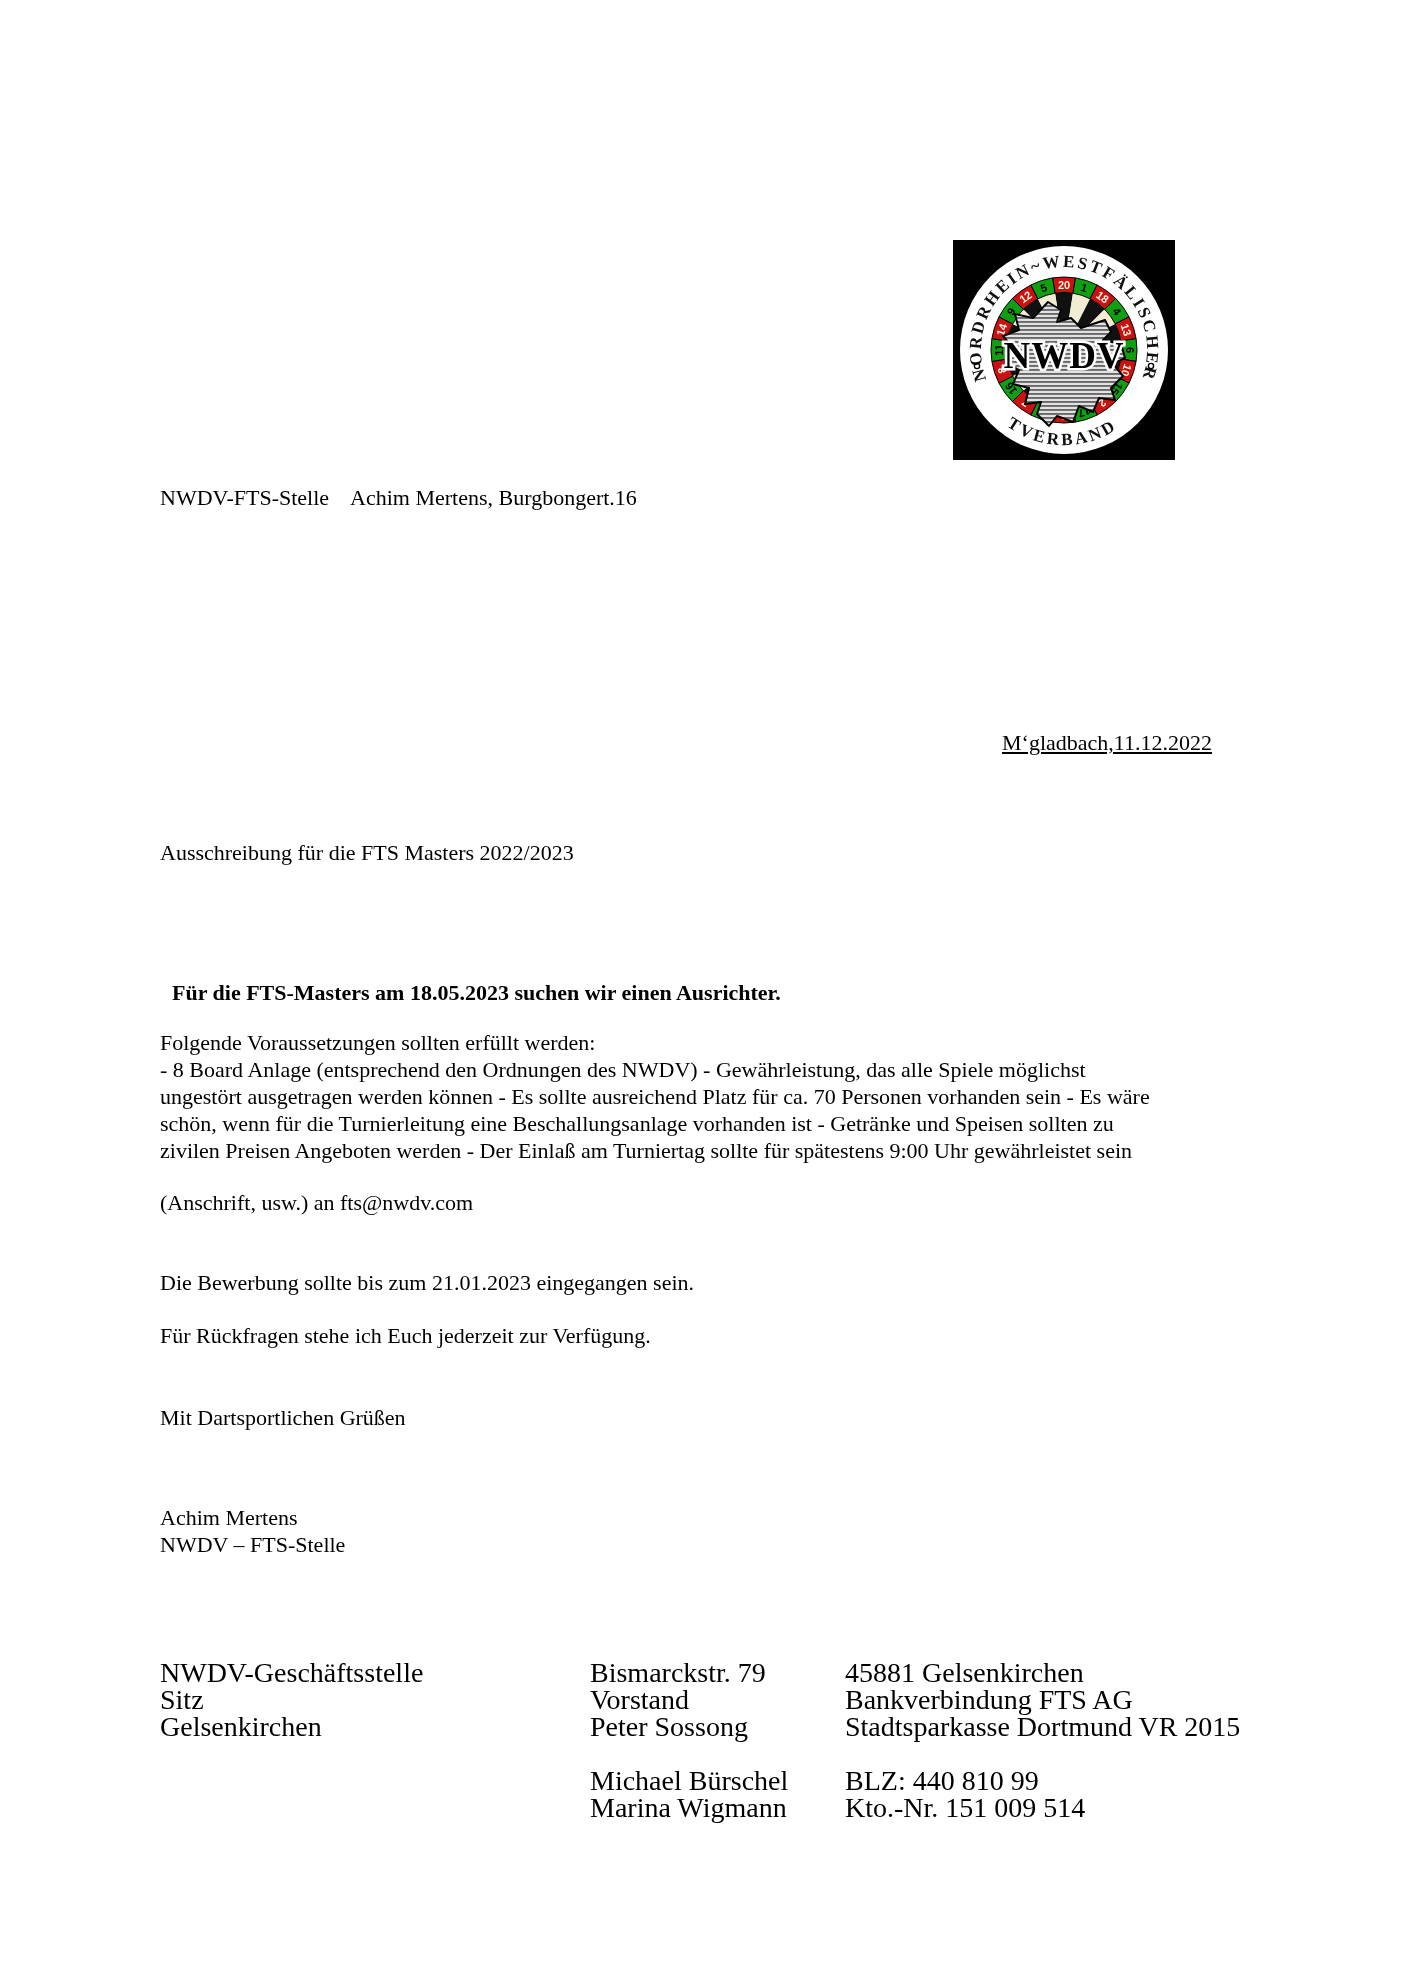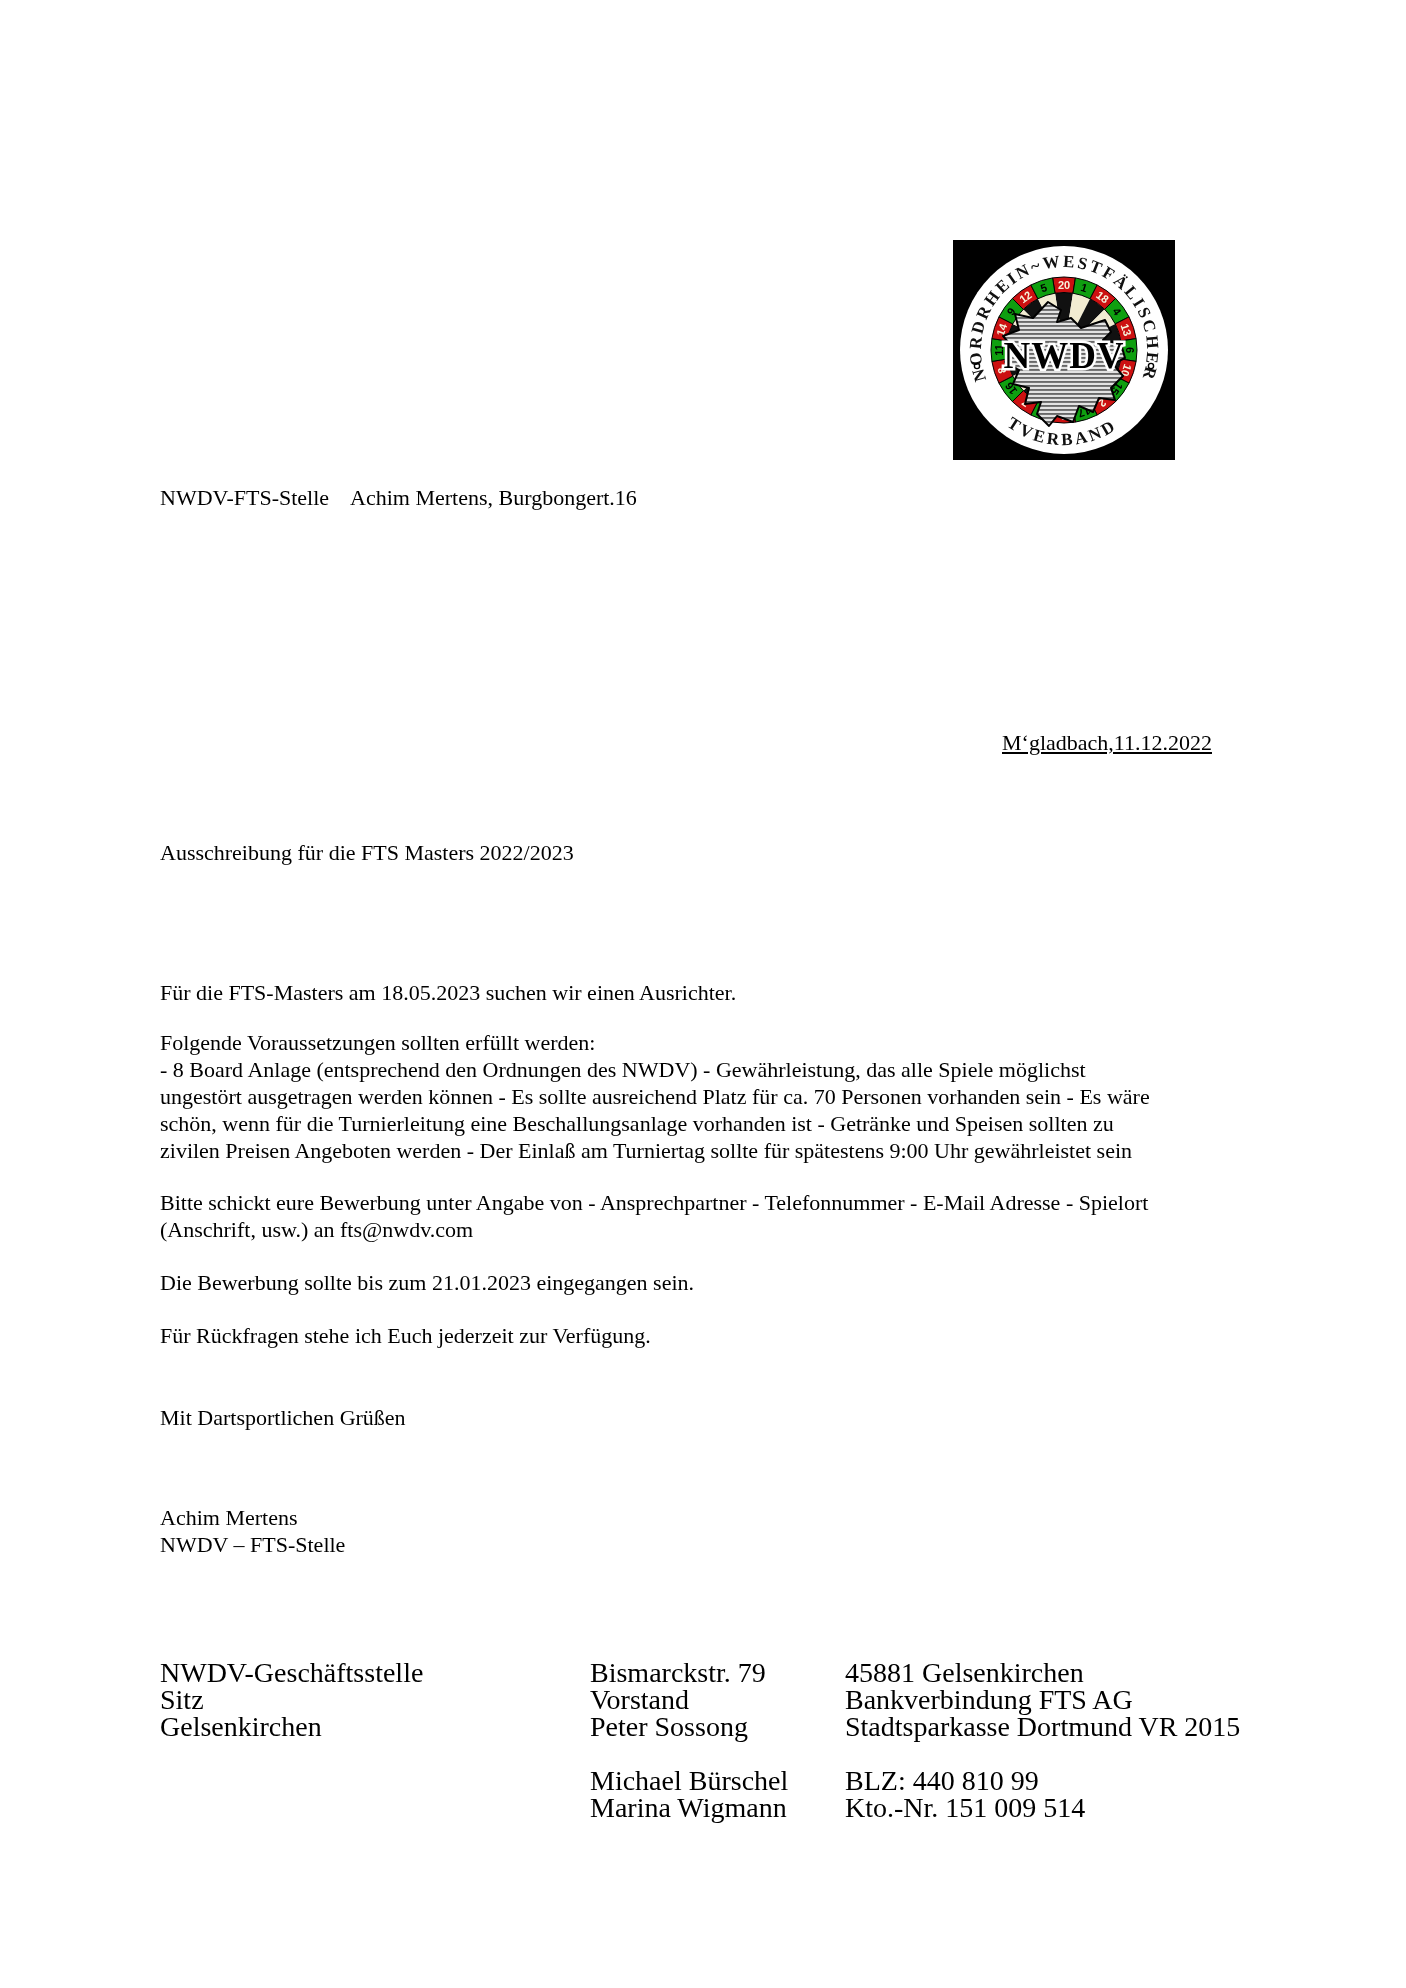--- a/index.html
+++ b/index.html
@@ -131,34 +131,33 @@
   </div>
 
   <div class="txt" style="left:160px;top:484px;">
     <span>NWDV-FTS-Stelle</span><span class="header-gap"></span><span>Achim Mertens, Burgbongert.16</span>
   </div>
 
   <div class="txt" style="left:1002px;top:729px;text-decoration:underline;">M‘gladbach,11.12.2022</div>
 
   <div class="txt" style="left:160px;top:839px;">Ausschreibung für die FTS Masters 2022/2023</div>
 
-  <div class="txt" style="left:160px;top:979px;">
+  <div class="txt" style="left:172px;top:979px;font-weight:bold;">
     <div class="line">Für die FTS-Masters am 18.05.2023 suchen wir einen Ausrichter.</div>
   </div>
 
   <div class="txt" style="left:160px;top:1029px;">
     <div class="line">Folgende Voraussetzungen sollten erfüllt werden:</div>
     <div class="line">- 8 Board Anlage (entsprechend den Ordnungen des NWDV) - Gewährleistung, das alle Spiele möglichst</div>
     <div class="line">ungestört ausgetragen werden können - Es sollte ausreichend Platz für ca. 70 Personen vorhanden sein - Es wäre</div>
     <div class="line">schön, wenn für die Turnierleitung eine Beschallungsanlage vorhanden ist - Getränke und Speisen sollten zu</div>
     <div class="line">zivilen Preisen Angeboten werden - Der Einlaß am Turniertag sollte für spätestens 9:00 Uhr gewährleistet sein</div>
   </div>
 
   <div class="txt" style="left:160px;top:1189px;">
-    <div class="line">Bitte schickt eure Bewerbung unter Angabe von - Ansprechpartner - Telefonnummer - E-Mail Adresse - Spielort</div>
     <div class="line">(Anschrift, usw.) an fts@nwdv.com</div>
   </div>
 
   <div class="txt" style="left:160px;top:1269px;">
     <div class="line">Die Bewerbung sollte bis zum 21.01.2023 eingegangen sein.</div>
   </div>
 
   <div class="txt" style="left:160px;top:1322px;">
     <div class="line">Für Rückfragen stehe ich Euch jederzeit zur Verfügung.</div>
   </div>

